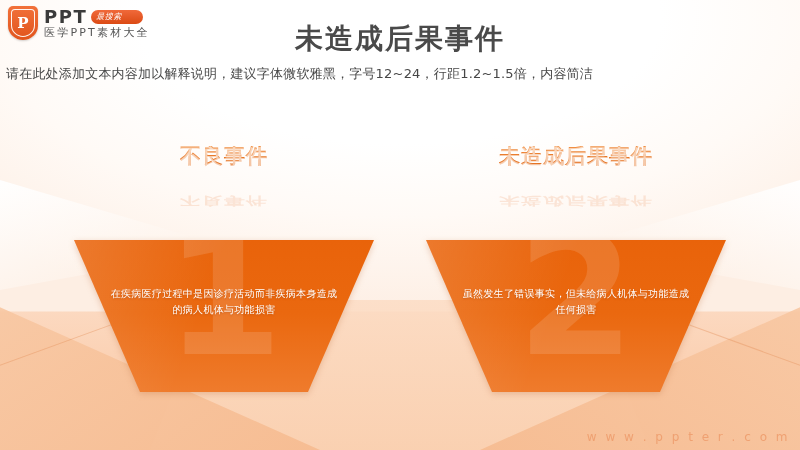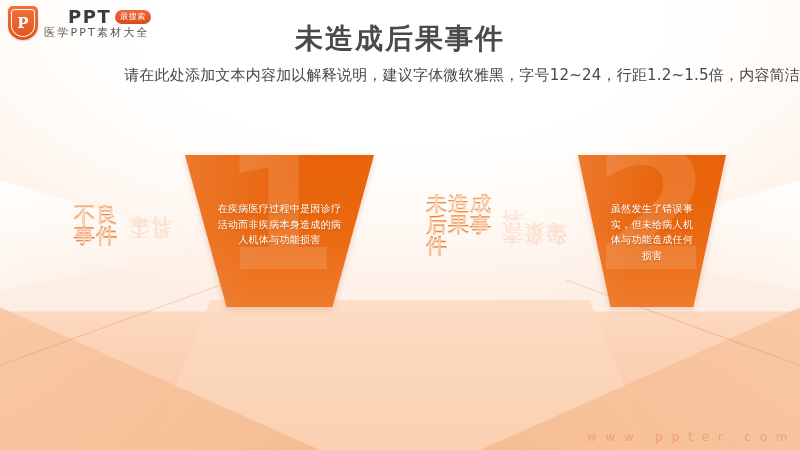--- a/index.html
+++ b/index.html
@@ -79,61 +79,61 @@
     content:""; position:absolute; left:3px; top:3px; right:3px; bottom:3px;
     border:1.5px solid rgba(255,255,255,.92);
     border-radius:4px 4px 50% 50%/4px 4px 42% 42%;
   }
   .shield span{
     position:relative; z-index:2;
     color:#fff; font-weight:bold; font-size:15px; line-height:1;
     font-family:"DejaVu Serif","Liberation Serif",serif;
   }
   .logo-txt{ display:flex; flex-direction:column; gap:1px; }
-  .logo-row1{ display:flex; align-items:center; gap:4px;margin-left:24px; }
+  .logo-row1{ display:flex; align-items:center; gap:4px; }
   .logo-ppt{
     font-size:18px; font-weight:bold; letter-spacing:1.5px;
     color:#3b3b3b; line-height:1;
     font-family:"DejaVu Sans","Liberation Sans",sans-serif;
   }
   .logo-badge{
     background:linear-gradient(180deg,#f0693a 0%,#db4a14 100%);
     color:#fff; font-size:8px; line-height:1;
-    padding:3px 5px 3px 5px; border-radius:7px;
-    letter-spacing:.5px; white-space:nowrap;
+    padding:3px 21px 3px 5px; border-radius:7px;
+    letter-spacing:.5px; white-space:nowrap;font-style:italic;
   }
   .logo-sub{
     font-size:11px; color:#555; letter-spacing:2.2px; line-height:1;
     white-space:nowrap;
   }
 
   
   .title{
     position:absolute; left:0; right:0; top:20px;
     text-align:center; z-index:7;
     font-size:28px; font-weight:bold; color:#4a4a4a;
     letter-spacing:2px;
     font-family:"DejaVu Sans","Liberation Sans",sans-serif;
   }
   .subtitle{
     position:absolute; left:0; right:0; top:62px;
-    text-align:right; z-index:7;
-    color:#474747; font-size:15px; line-height:1.85;
+    text-align:left; z-index:7;
+    color:#474747; font-size:13px; line-height:1.85;
     letter-spacing:.2px;
     padding-left:6px;
   }
   .subtitle div{ white-space:nowrap; }
 
   
   .columns{
     position:absolute; left:0; right:0; top:146px;
     display:flex; justify-content:center; gap:52px;
     z-index:6;
   }
-  .col{ width:300px; display:flex; flex-direction:row; align-items:center; }
+  .col{ width:300px; display:flex; flex-direction:column; align-items:center;gap:20px; }
 
   .col-heading{
     font-size:21px; font-weight:bold; line-height:1;
     background:linear-gradient(180deg,#f08a3a 0%,#e4670f 60%,#e05f08 100%);
     -webkit-background-clip:text; background-clip:text;
     color:transparent;
     text-shadow:0 1px 1px rgba(255,255,255,.7);
     letter-spacing:1px;
     padding-bottom:2px;
   }

